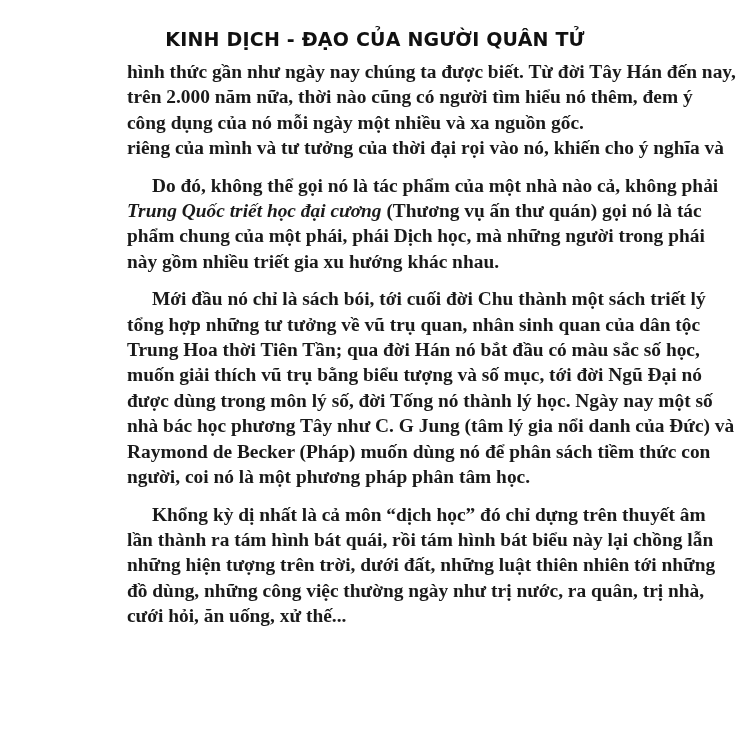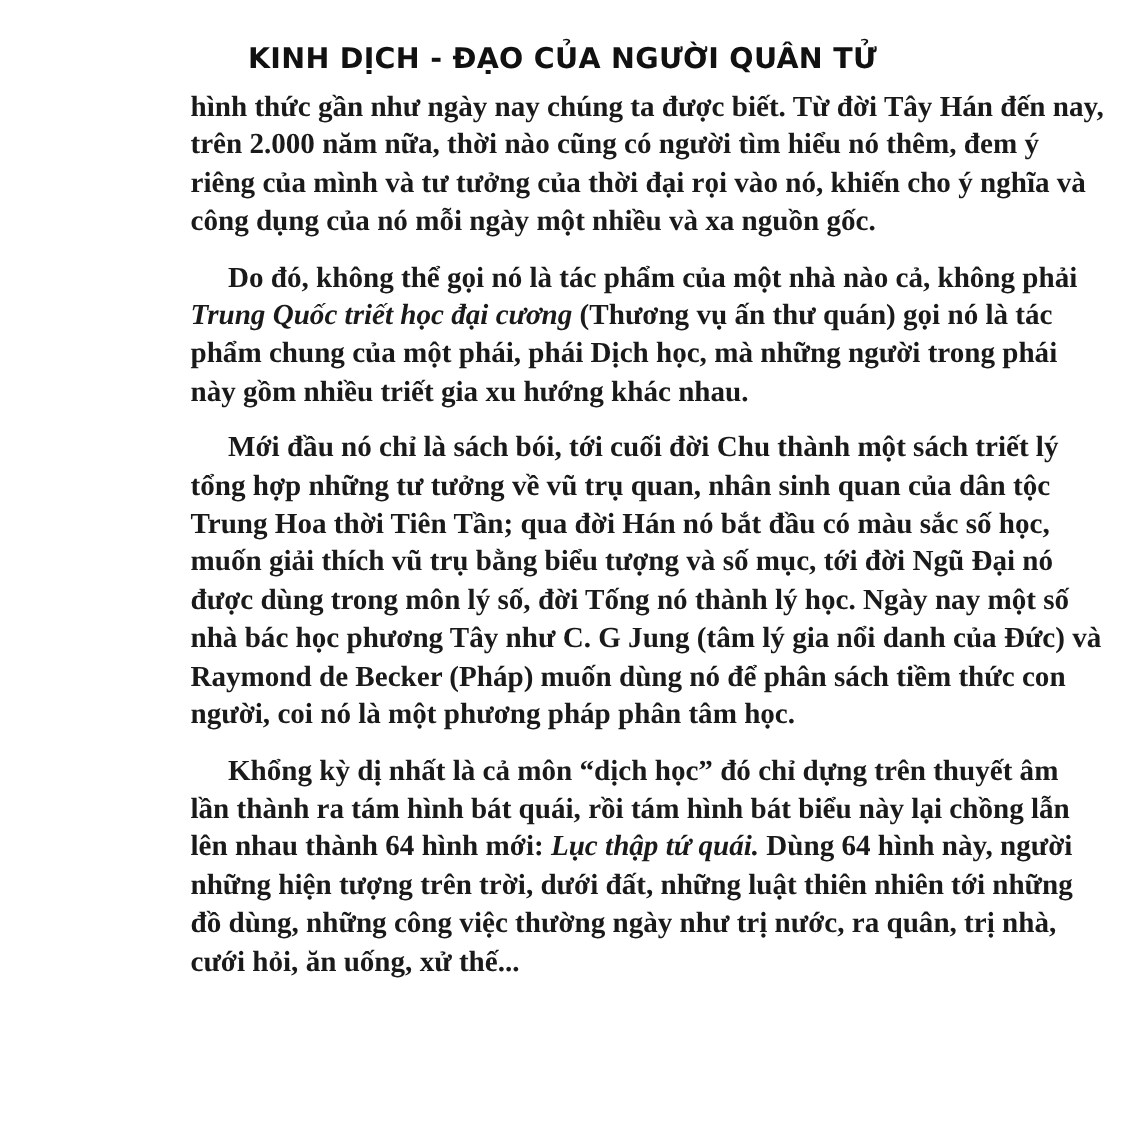--- a/index.html
+++ b/index.html
@@ -70,22 +70,22 @@
 
 <div class="page">
 
   <div class="running-header">KINH DỊCH - ĐẠO CỦA NGƯỜI QUÂN TỬ</div>
 
   <div class="body-text">
 
     <div class="para">
       <span class="line">hình thức gần như ngày nay chúng ta được biết. Từ đời Tây Hán đến nay,</span>
       <span class="line">trên 2.000 năm nữa, thời nào cũng có người tìm hiểu nó thêm, đem ý</span>
+      <span class="line last">công dụng của nó mỗi ngày một nhiều và xa nguồn gốc.</span>
       <span class="line">riêng của mình và tư tưởng của thời đại rọi vào nó, khiến cho ý nghĩa và</span>
-      <span class="line last">công dụng của nó mỗi ngày một nhiều và xa nguồn gốc.</span>
     </div>
 
     <div class="para">
       <span class="line first-indent">Do đó, không thể gọi nó là tác phẩm của một nhà nào cả, không phải</span>
       <span class="line"><span class="it">Trung Quốc triết học đại cương</span><span> (Thương vụ ấn thư quán) gọi nó là tác</span></span>
       <span class="line">phẩm chung của một phái, phái Dịch học, mà những người trong phái</span>
       <span class="line last">này gồm nhiều triết gia xu hướng khác nhau.</span>
     </div>
 
     <div class="para">
@@ -95,20 +95,19 @@
       <span class="line">muốn giải thích vũ trụ bằng biểu tượng và số mục, tới đời Ngũ Đại nó</span>
       <span class="line">được dùng trong môn lý số, đời Tống nó thành lý học. Ngày nay một số</span>
       <span class="line">nhà bác học phương Tây như C. G Jung (tâm lý gia nổi danh của Đức) và</span>
       <span class="line">Raymond de Becker (Pháp) muốn dùng nó để phân sách tiềm thức con</span>
       <span class="line last">người, coi nó là một phương pháp phân tâm học.</span>
     </div>
 
     <div class="para">
       <span class="line first-indent">Khổng kỳ dị nhất là cả môn “dịch học” đó chỉ dựng trên thuyết âm</span>
       <span class="line">lần thành ra tám hình bát quái, rồi tám hình bát biểu này lại chồng lẫn</span>
-      <span class="line"><span>lên nhau thành 64 hình mới: </span><span class="it">Lục thập tứ quái.</span><span> Dùng 64 hình này, người</span></span>
       <span class="line">những hiện tượng trên trời, dưới đất, những luật thiên nhiên tới những</span>
       <span class="line">đồ dùng, những công việc thường ngày như trị nước, ra quân, trị nhà,</span>
       <span class="line last">cưới hỏi, ăn uống, xử thế...</span>
     </div>
 
   </div>
 </div>
 
 </body></html>

